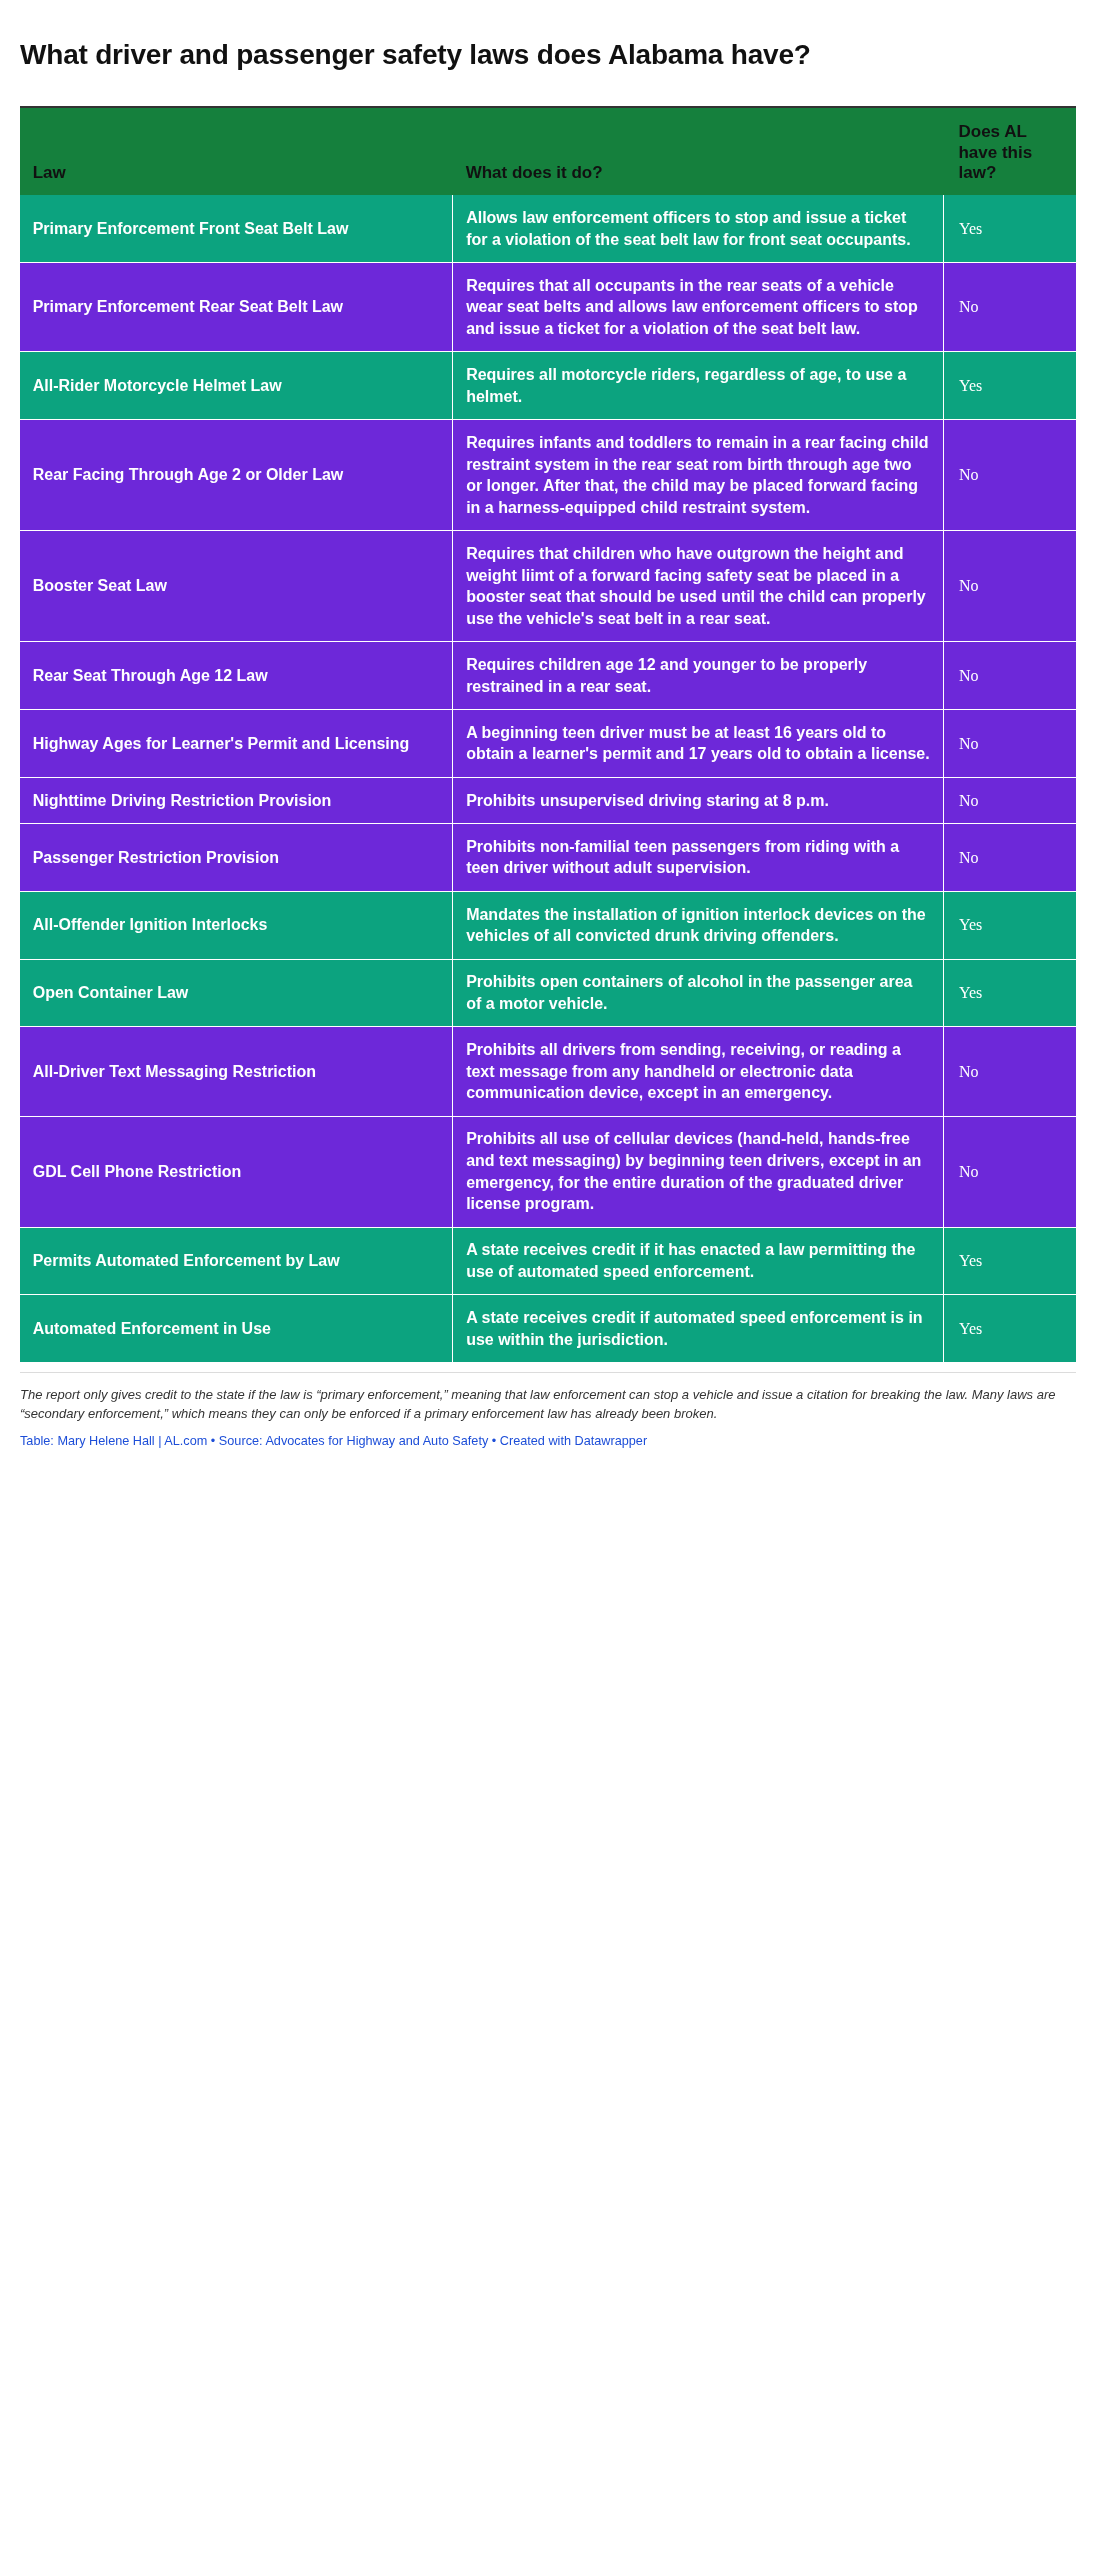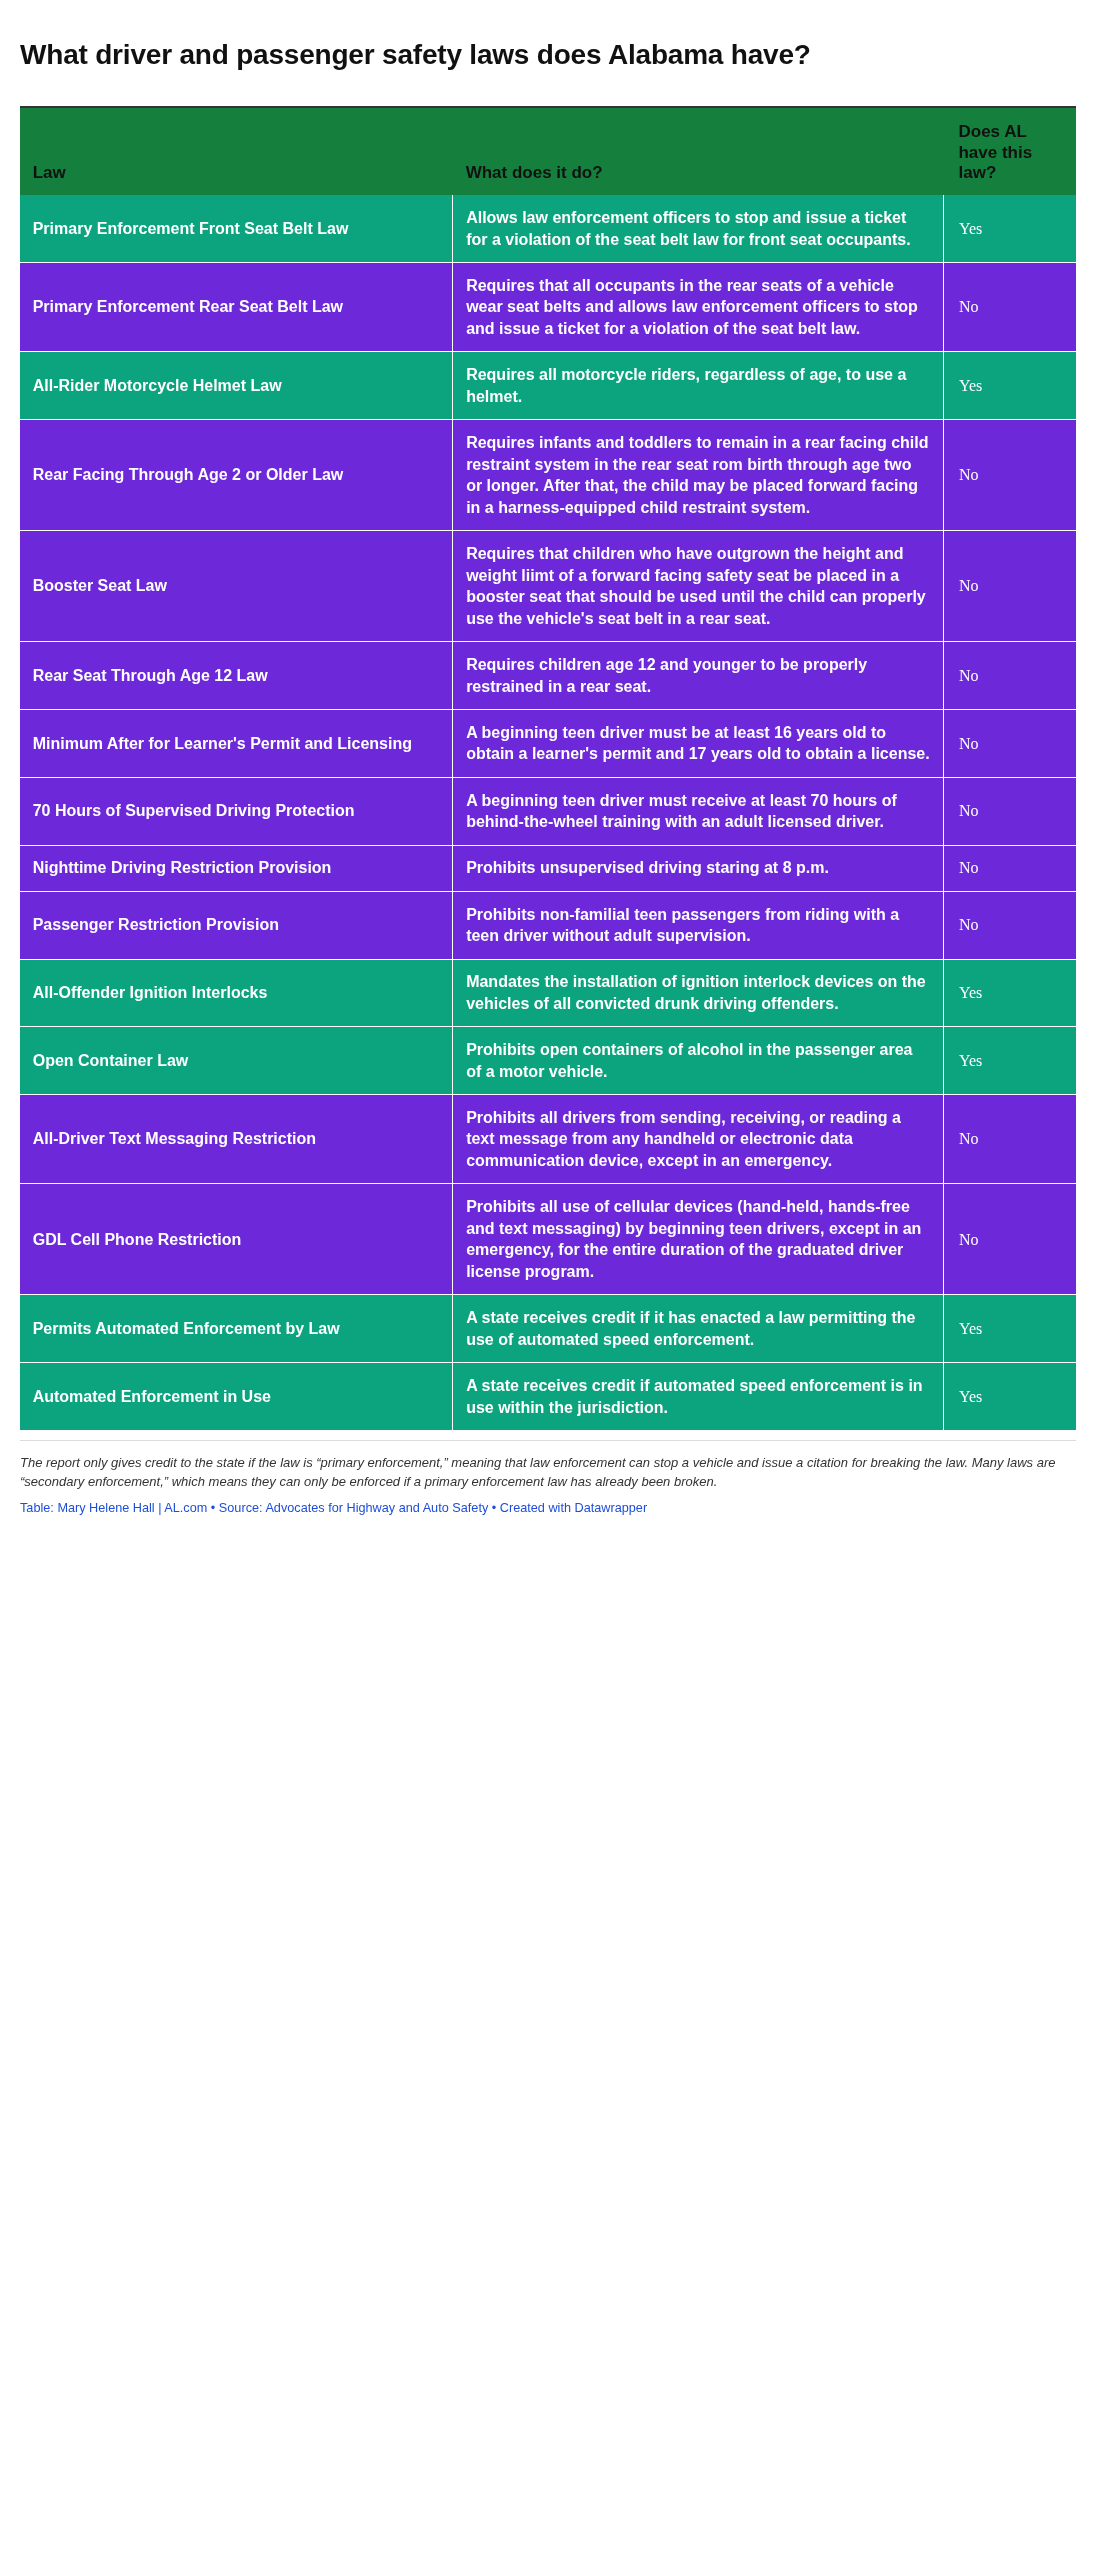--- a/index.html
+++ b/index.html
@@ -145,27 +145,22 @@
             <td class="col-law">Booster Seat Law</td>
             <td class="col-what">Requires that children who have outgrown the height and weight liimt of a forward facing safety seat be placed in a booster seat that should be used until the child can properly use the vehicle's seat belt in a rear seat.</td>
             <td class="col-has">No</td>
           </tr>
           <tr class="no">
             <td class="col-law">Rear Seat Through Age 12 Law</td>
             <td class="col-what">Requires children age 12 and younger to be properly restrained in a rear seat.</td>
             <td class="col-has">No</td>
           </tr>
           <tr class="no">
-            <td class="col-law">Minimum After for Learner's Permit and Licensing</td>
+            <td class="col-law">Highway Ages for Learner's Permit and Licensing</td>
             <td class="col-what">A beginning teen driver must be at least 16 years old to obtain a learner's permit and 17 years old to obtain a license.</td>
-            <td class="col-has">No</td>
-          </tr>
-          <tr class="no">
-            <td class="col-law">70 Hours of Supervised Driving Protection</td>
-            <td class="col-what">A beginning teen driver must receive at least 70 hours of behind-the-wheel training with an adult licensed driver.</td>
             <td class="col-has">No</td>
           </tr>
           <tr class="no">
             <td class="col-law">Nighttime Driving Restriction Provision</td>
             <td class="col-what">Prohibits unsupervised driving staring at 8 p.m.</td>
             <td class="col-has">No</td>
           </tr>
           <tr class="no">
             <td class="col-law">Passenger Restriction Provision</td>
             <td class="col-what">Prohibits non-familial teen passengers from riding with a teen driver without adult supervision.</td>

